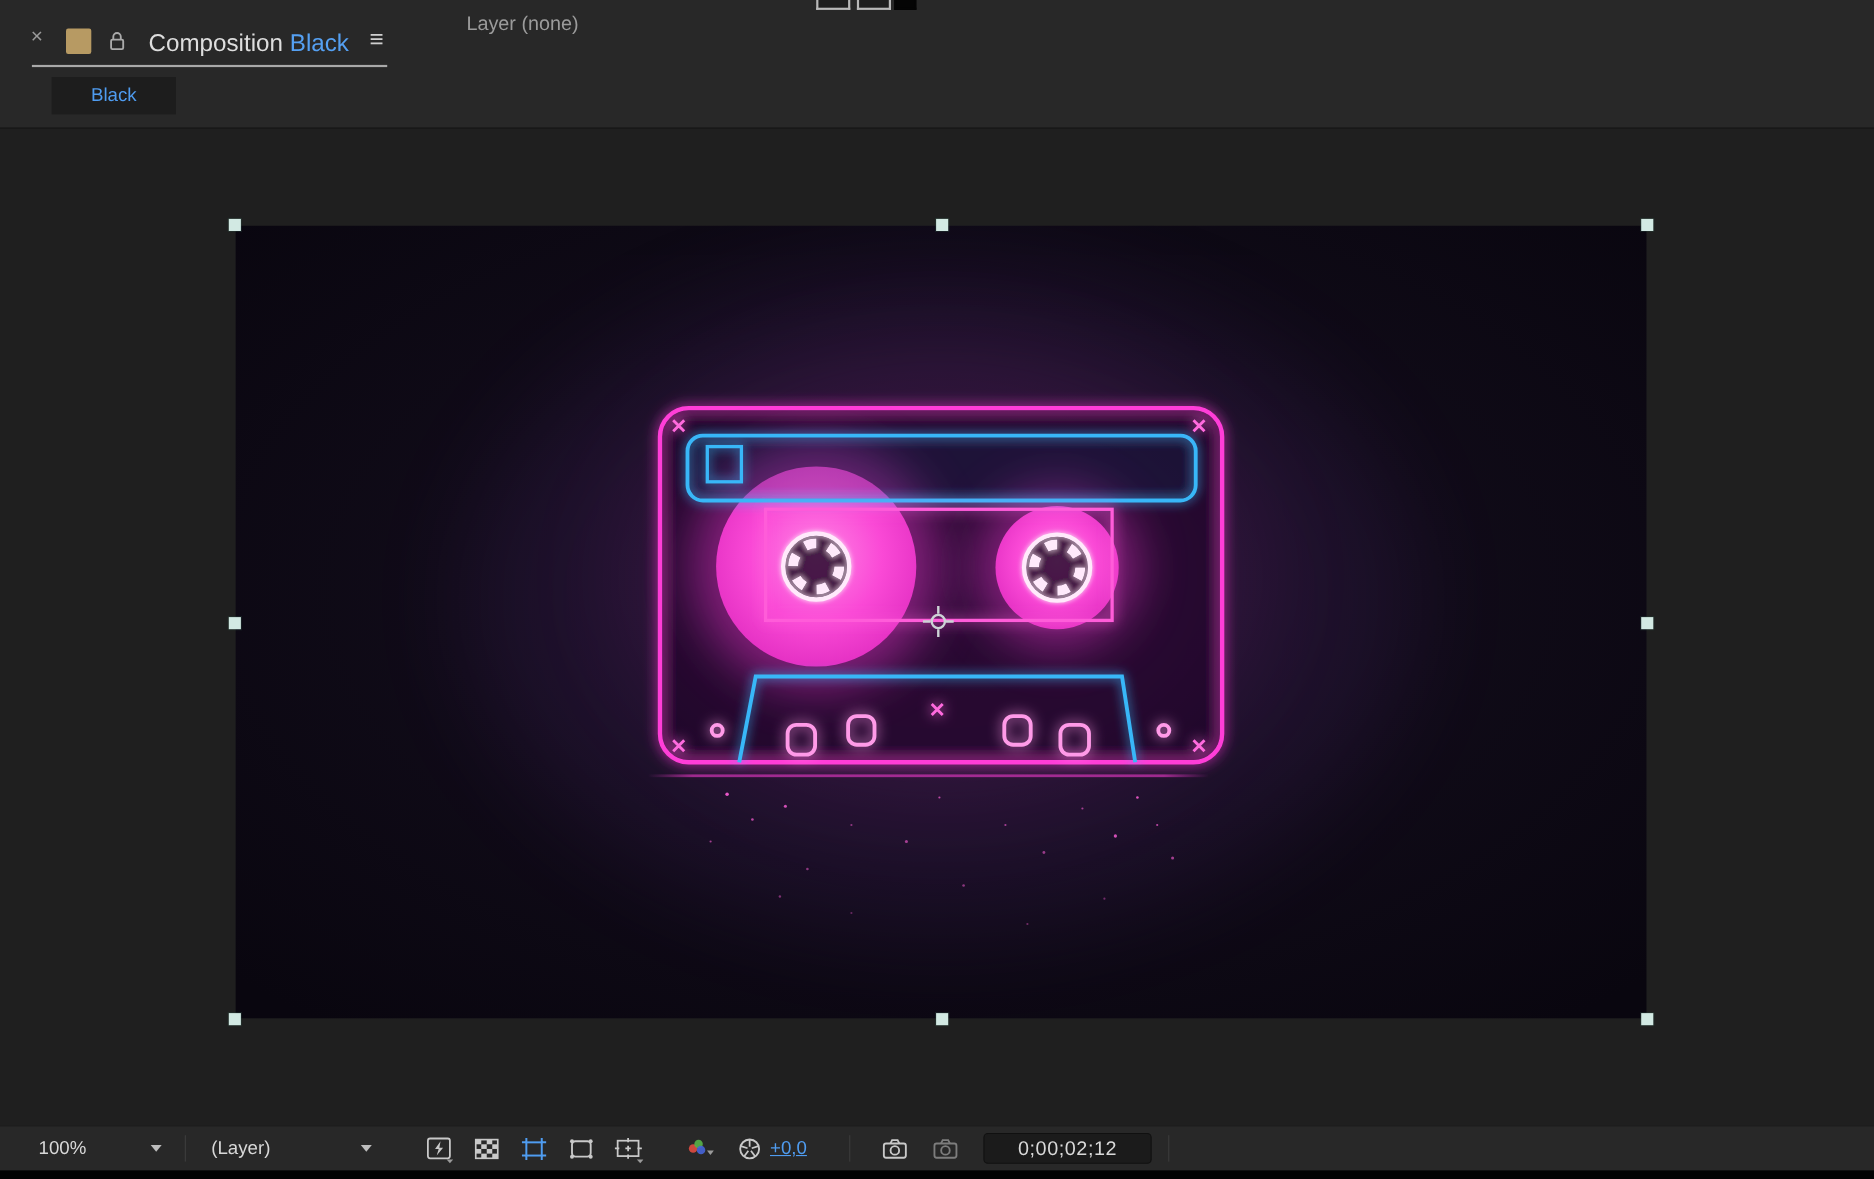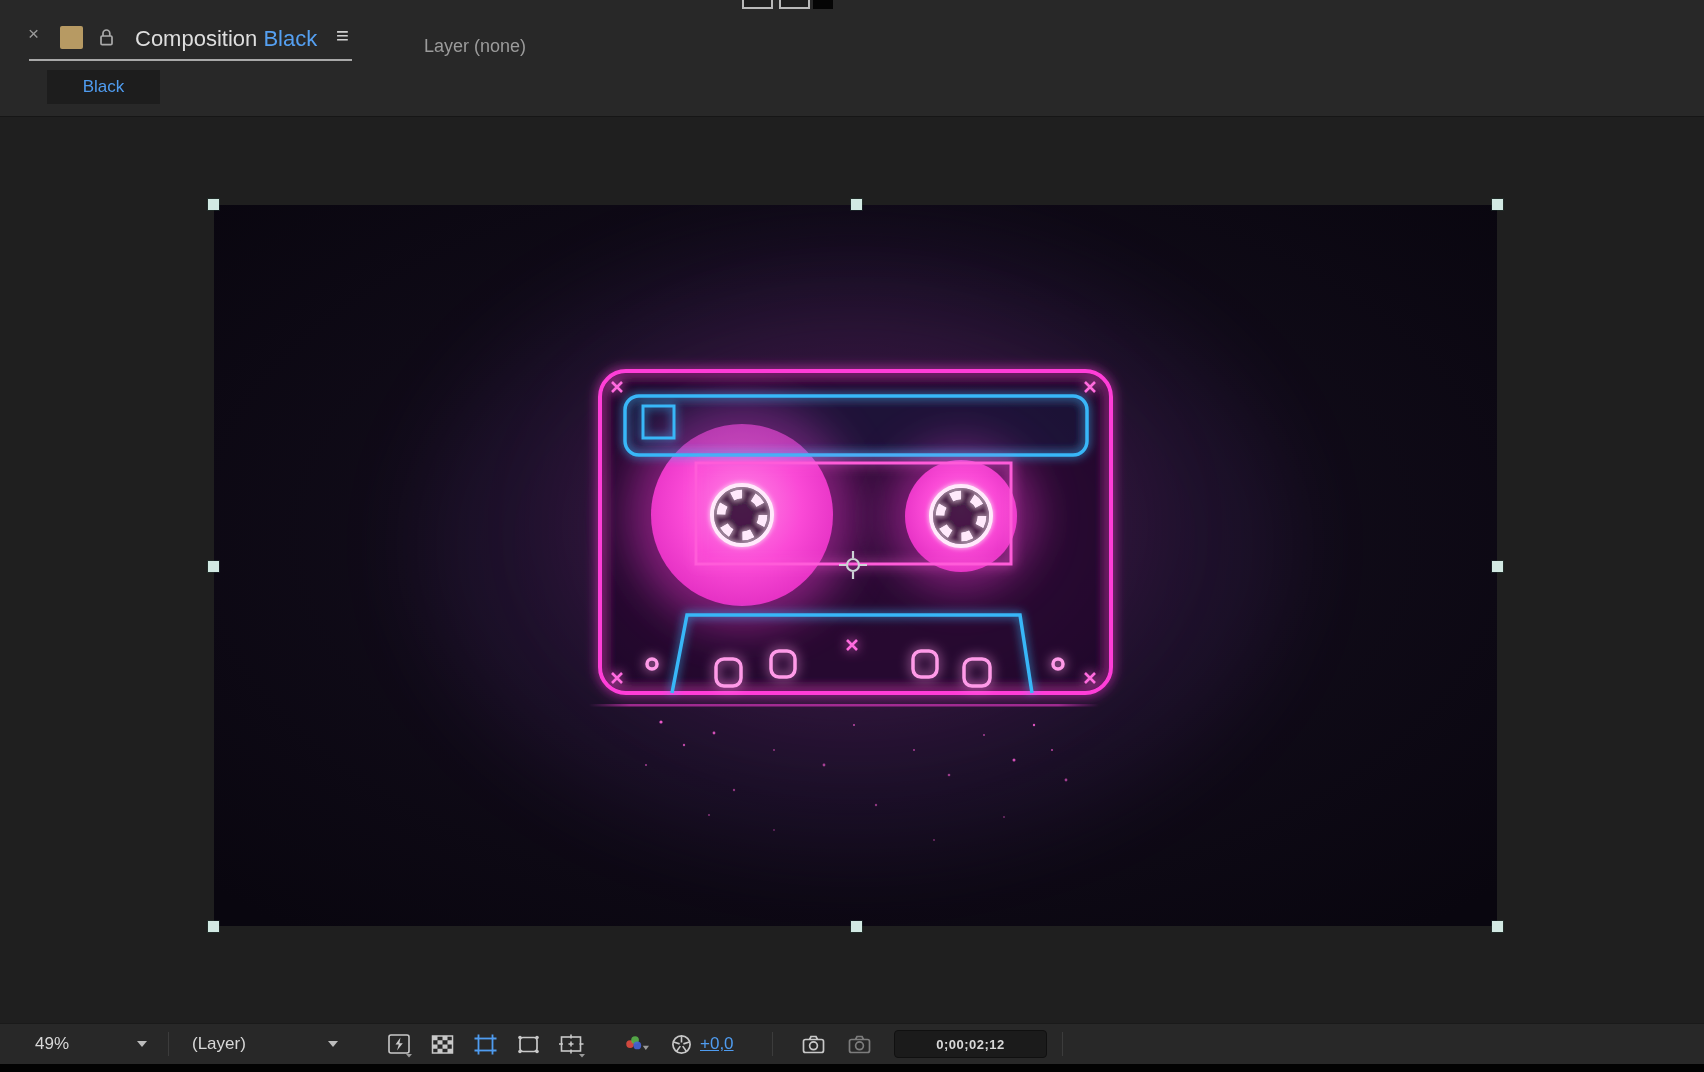--- a/index.html
+++ b/index.html
@@ -11,21 +11,21 @@
   
   .chrome{position:absolute;left:0;top:0;width:100%;height:116px;background:#282828;}
   .tabrow{position:absolute;left:0;top:0;width:100%;height:62px;display:flex;align-items:center;}
   .close-x{position:absolute;left:28px;top:24px;color:#9a9a9a;font-size:19px;line-height:1;cursor:default;}
   .panel-swatch{position:absolute;left:60px;top:26px;width:23px;height:23px;background:#b79a63;border-radius:2px;}
   .lock-wrap{position:absolute;left:98px;top:27px;width:18px;height:20px;}
   .comp-tab-title{position:absolute;left:135px;top:26px;font-size:22px;color:#dedede;white-space:pre;}
   .comp-tab-title .accent{color:#55a0f2;}
   .panel-menu{position:absolute;left:336px;top:23px;font-size:22px;color:#cfcfcf;}
   .active-underline{position:absolute;left:29px;top:59px;width:323px;height:2px;background:#a9a9a9;}
-  .layer-tab-title{position:absolute;left:424px;top:36px;font-size:18px;color:#9b9b9b;}
+  .layer-tab-title{position:absolute;left:424px;top:11px;font-size:18px;color:#9b9b9b;}
   .comp-tab-btn{
     position:absolute;left:47px;top:70px;width:113px;height:34px;background:#1d1d1d;
     color:#4f9cf0;font-size:17px;display:flex;align-items:center;justify-content:center;
   }
   .frag{position:absolute;top:0;height:9px;background:#1e1e1e;border:2px solid #b9b9b9;border-top:none;box-sizing:border-box;}
   .frag.f1{left:742px;width:31px;}
   .frag.f2{left:779px;width:31px;}
   .frag.f3{left:813px;width:20px;background:#050505;border-color:#050505;}
   
   .viewport{position:absolute;left:0;top:116px;width:100%;height:907px;background:#1f1f1f;border-top:1px solid #161616;box-sizing:border-box;}
@@ -42,22 +42,22 @@
   .tri{width:0;height:0;border-left:5px solid transparent;border-right:5px solid transparent;border-top:6px solid #bdbdbd;}
   .dd{position:absolute;top:0;height:40px;display:flex;align-items:center;justify-content:space-between;cursor:default;}
   .dd-zoom{left:29px;width:112px;padding:0 6px;}
   .dd-res{left:186px;width:146px;padding:0 6px;}
   .icon-strip{position:absolute;left:386px;top:7px;display:flex;gap:16px;}
   .icon-btn{width:27px;height:27px;display:flex;align-items:center;justify-content:center;}
   .tb-abs{position:absolute;top:7px;width:27px;height:27px;display:flex;align-items:center;justify-content:center;}
   .exposure-val{position:absolute;left:700px;top:0;height:40px;display:flex;align-items:center;color:#4f9cf0;font-size:17px;text-decoration:underline;}
   .timecode{
     position:absolute;left:894px;top:6px;width:153px;height:28px;background:#1b1b1b;border:1px solid #101010;
-    border-radius:4px;color:#d9d9d9;font-size:13px;letter-spacing:.5px;
-    display:flex;align-items:center;justify-content:center;box-sizing:border-box;font-weight:bold;
+    border-radius:4px;color:#d9d9d9;font-size:18px;letter-spacing:.5px;
+    display:flex;align-items:center;justify-content:center;box-sizing:border-box;
   }
   .bottom-strip{position:absolute;left:0;top:1064px;width:100%;height:8px;background:#020202;}
 </style>
 </head>
 <body>
 
 <div class="stage">
 
   <div class="chrome">
     <div class="tabrow">
@@ -213,21 +213,21 @@
       <div class="handle h-mr"></div>
       <div class="handle h-bl"></div>
       <div class="handle h-bc"></div>
       <div class="handle h-br"></div>
     </div>
   </div>
 
   <div class="toolbar">
 
     <div class="dd dd-zoom">
-      <span class="tb-text">49%</span>
+      <span class="tb-text">100%</span>
       <span class="tri"></span>
     </div>
 
     <div class="sep" style="left:168px"></div>
 
     <div class="dd dd-res">
       <span class="tb-text">(Layer)</span>
       <span class="tri"></span>
     </div>
 

